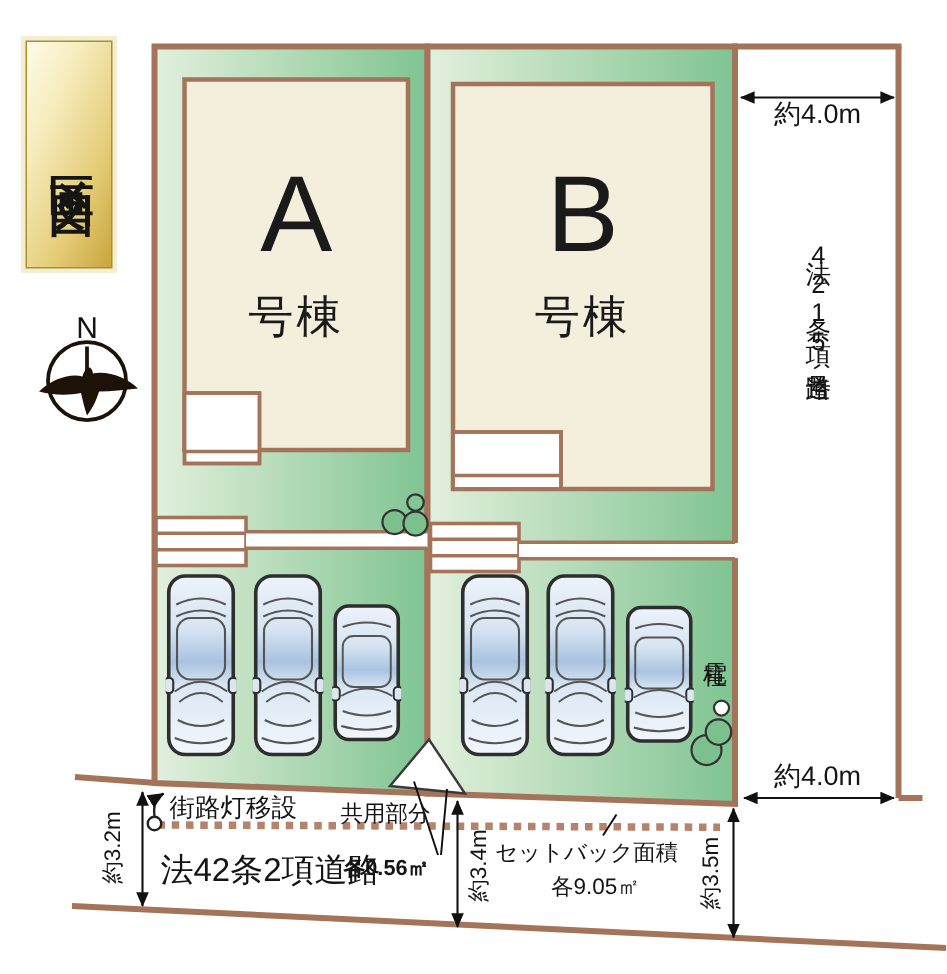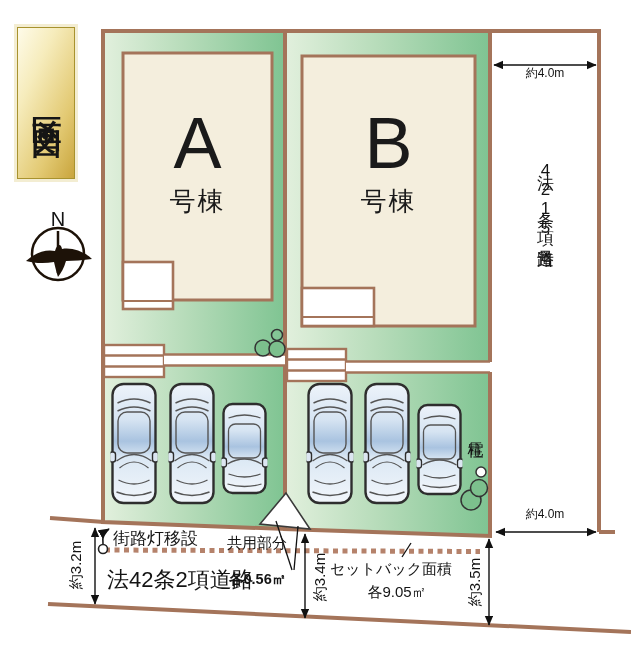--- a/index.html
+++ b/index.html
@@ -20,22 +20,22 @@
     background:linear-gradient(115deg,#fefbe9 0%,#f6ecbc 30%,#e3ca74 70%,#c9a53d 100%);
     display:flex;align-items:center;justify-content:center;
   }
   .legend-title{
     writing-mode:vertical-rl;text-orientation:upright;
     font-family:"Liberation Serif",serif;font-weight:bold;font-size:30px;
     letter-spacing:7px;color:#151515;
   }
   .bldg-label{position:absolute;text-align:center;color:#1a1a1a;}
   .bldg-letter{font-size:72px;line-height:74px;}
-  .bldg-suffix{font-size:26px;line-height:34px;margin-top:4px;letter-spacing:2px;}
-  .dim{font-size:12px;}
+  .bldg-suffix{font-size:30px;line-height:34px;margin-top:15px;letter-spacing:2px;}
+  .dim{font-size:18px;}
   .small-note{font-size:15px;}
 </style>
 </head>
 <body>
 
 <div class="canvas">
 
   <svg width="631" height="649" viewBox="0 0 631 649">
     <defs>
       <linearGradient id="gLot" x1="0" y1="0" x2="1" y2="0">

